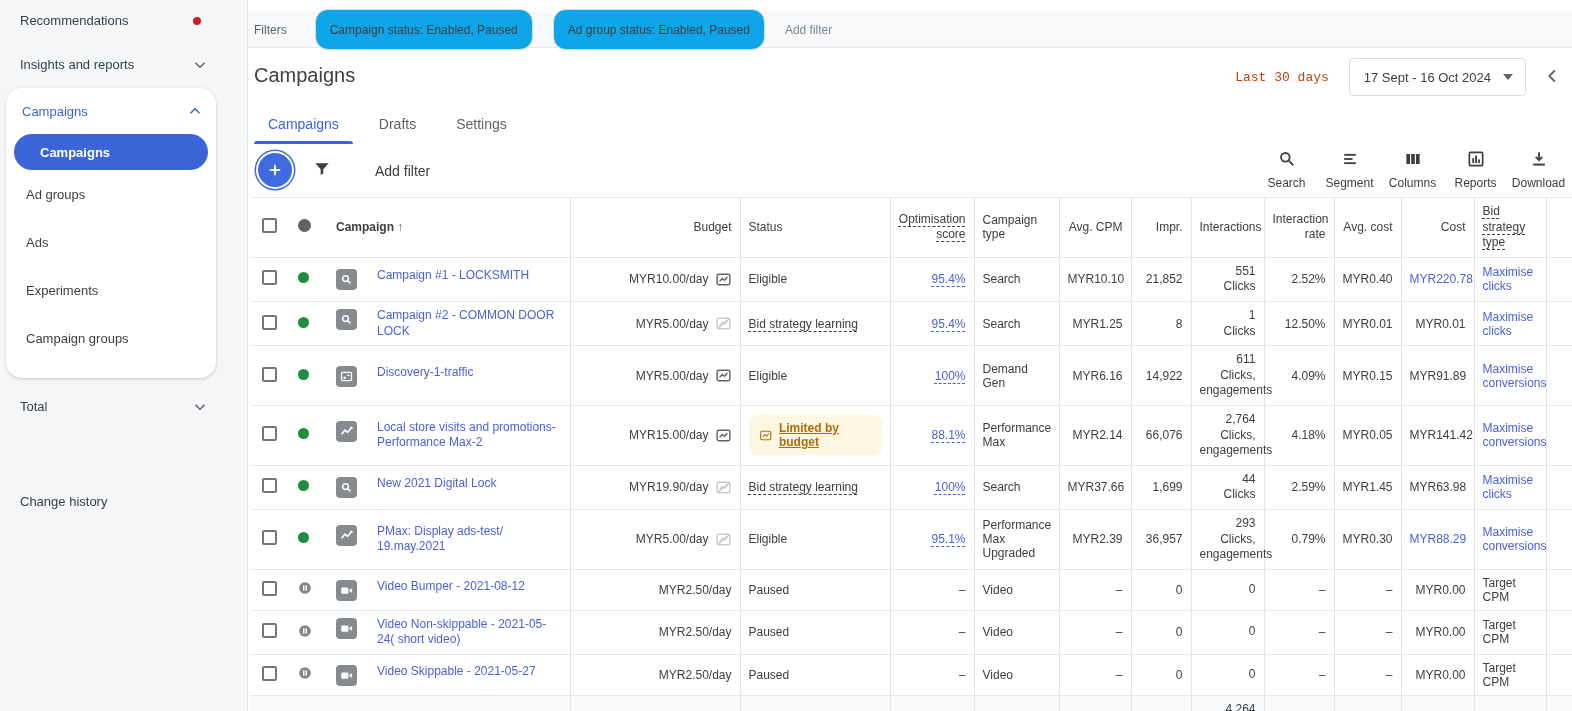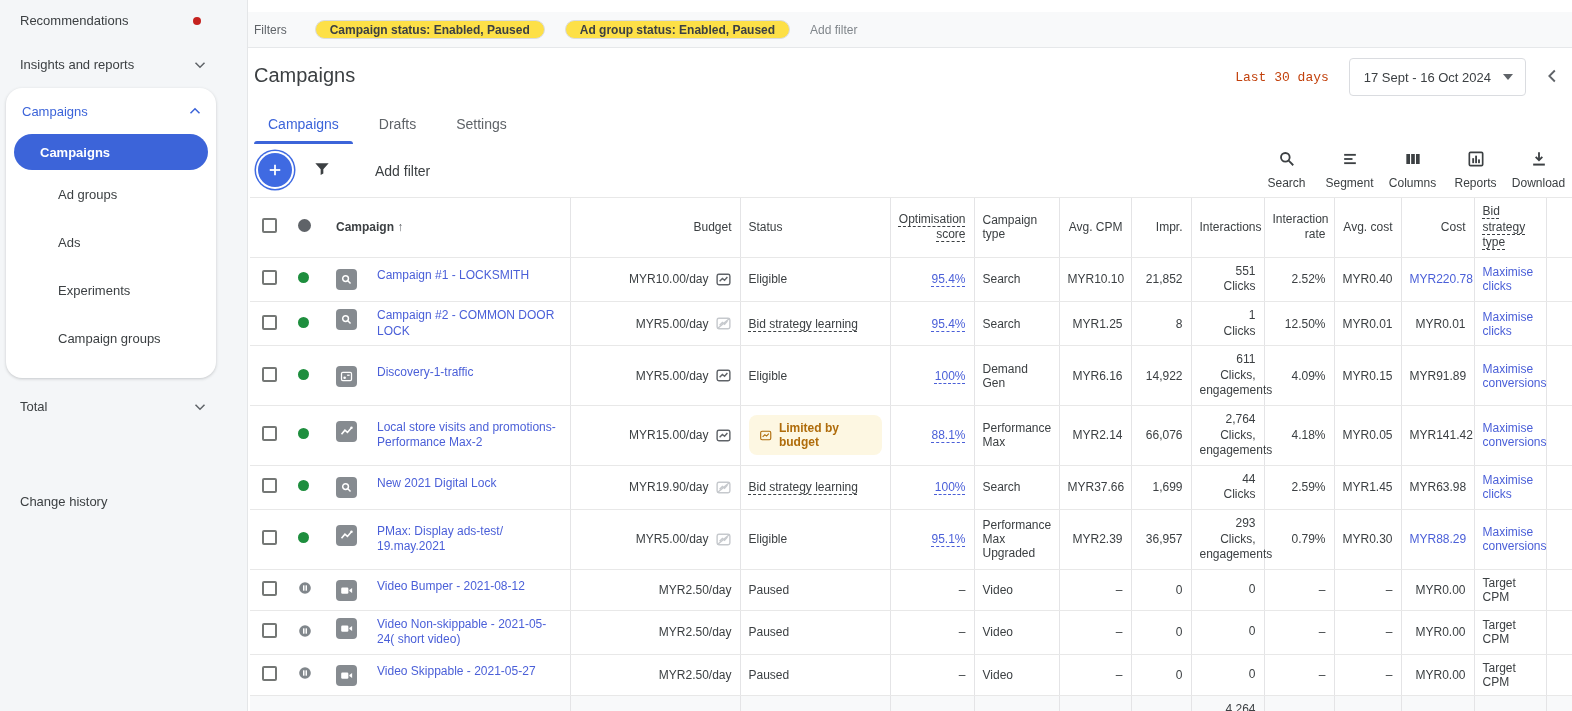--- a/index.html
+++ b/index.html
@@ -13,29 +13,29 @@
   .nav-item .lbl { line-height:1.35; }
   .dot-red { width:8px; height:8px; border-radius:50%; background:#c5221f; margin-right:8px; }
   .chev { width:18px; height:18px; flex:0 0 18px; }
   .chev svg { width:18px; height:18px; stroke:#5f6368; fill:none; stroke-width:2; }
   .chev.blue svg { stroke:#3c64d9; }
   .nav-card { position:absolute; left:6px; top:88px; width:210px; height:290px; background:#fff; border-radius:16px;
               box-shadow:0 1px 3px rgba(60,64,67,.25); }
   .card-head { display:flex; align-items:center; justify-content:space-between; padding:14px 12px 0 16px; font-size:13px; color:#3c64d9; }
   .pill { margin:14px 8px 0 8px; height:36px; border-radius:18px; background:#3c64d9; color:#fff; font-size:13px; font-weight:bold;
           display:flex; align-items:center; padding-left:26px; cursor:pointer; }
-  .card-item { height:48px; display:flex; align-items:center; padding-left:52px; font-size:13px; color:#3c4043; cursor:pointer; }
+  .card-item { height:48px; display:flex; align-items:center; padding-left:20px; font-size:13px; color:#3c4043; cursor:pointer; }
 
   
   .main { position:absolute; left:248px; top:12px; width:1324px; height:711px; }
   .filters-bar { position:absolute; left:0; top:0; width:1324px; height:36px; background:#f8f9fa; border-bottom:1px solid #e6e8ea;
                  display:flex; align-items:center; padding-left:6px; }
   .filters-label { font-size:12px; color:#5f6368; margin-right:28px; }
-  .chip { border:1px solid #dadce0; border-radius:13px; height:19px; display:flex; align-items:center; padding:0 14px;
-          font-size:12px; font-weight:bold; color:#3c4043; margin-right:20px; background:#fde047; cursor:pointer; }
+  .chip { border:1px solid #dadce0; border-radius:13px; height:41px; display:flex; align-items:center; padding:0 14px;
+          font-size:12px; font-weight:normal; color:#3c4043; margin-right:20px; background:#0ea5e9; cursor:pointer; }
   .addfilter-top { font-size:12px; color:#80868b; cursor:pointer; }
 
   .page-head { position:absolute; left:0; top:36px; width:1324px; height:58px; }
   .page-title { position:absolute; left:6px; top:16px; font-size:20px; color:#3c4043; }
   .date-cluster { position:absolute; right:6px; top:10px; display:flex; align-items:center; }
   .date-preset { font-size:13px; color:#c2410c; margin-right:20px;font-family:Liberation Mono, monospace; }
   .date-box { border:1px solid #dadce0; border-radius:4px; height:38px; display:flex; align-items:center; gap:12px;
               padding:0 12px 0 14px; font-size:13px; color:#3c4043; background:#fff; cursor:pointer; }
   .caret-down { width:0; height:0; border-left:5px solid transparent; border-right:5px solid transparent; border-top:6px solid #5f6368; }
   .collapse-btn { margin-left:16px; width:24px; height:24px; cursor:pointer; }
@@ -72,21 +72,21 @@
   .hdr-dot { width:13px; height:13px; border-radius:50%; background:#5f6368; display:inline-block; cursor:pointer; }
   .st-dot { width:11px; height:11px; border-radius:50%; background:#1e8e3e; display:inline-block; }
   .pause-dot { width:14px; height:14px; display:inline-block; }
   .name-cell { display:flex; align-items:flex-start; gap:20px; }
   .t-icon { flex:0 0 21px; width:21px; height:21px; border-radius:4px; background:#868b90; display:flex; align-items:center; justify-content:center; margin-top:1px; }
   .t-icon svg { width:15px; height:15px; }
   .name-link { line-height:1.3; }
   .budget-cell { display:flex; align-items:center; justify-content:flex-end; gap:6px; }
   .bicon svg { width:17px; height:17px; display:block; }
   .badge { display:inline-flex; align-items:center; gap:7px; background:#fdf7e2; border-radius:8px; padding:6px 10px;
-           color:#af6c0b; font-weight:bold; font-size:12px; }
+           color:#af6c0b; font-weight:bold; font-size:12px;text-decoration:underline; }
   .badge svg { width:15px; height:15px; }
   .help { display:inline-flex; align-items:center; justify-content:center; width:14px; height:14px; border:1px solid #80868b;
           border-radius:50%; font-size:9px; color:#5f6368; margin-left:8px; cursor:pointer; }
   tr.total td { background:#f8f9fa; }
 </style>
 </head>
 <body>
 
 <div class="stage">
 

